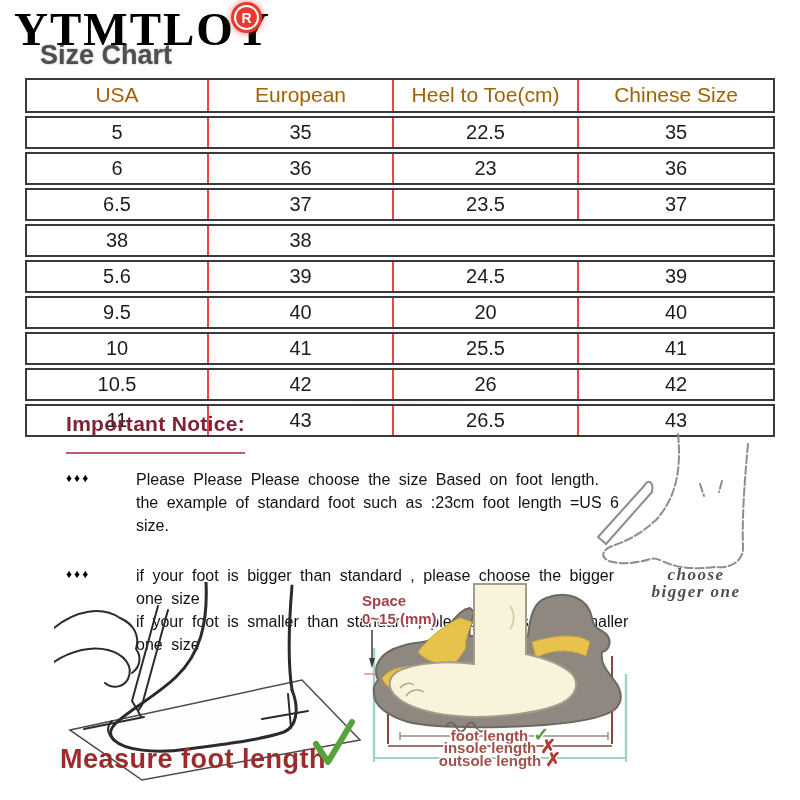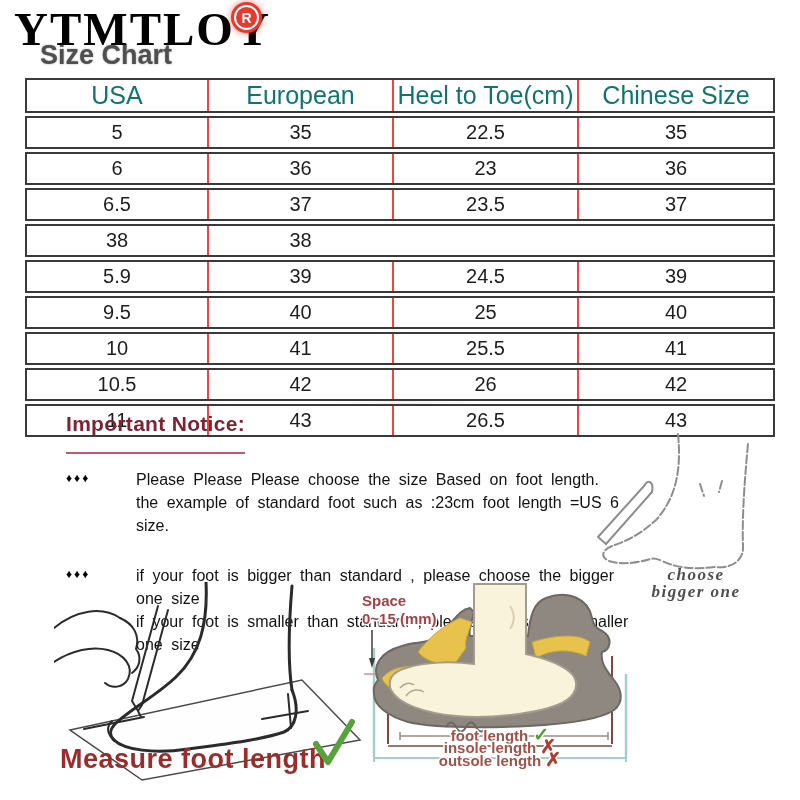--- a/index.html
+++ b/index.html
@@ -33,21 +33,21 @@
   .size-table { position:absolute; left:25px; top:78px; width:750px; z-index:2; }
   .t-row {
     display:grid; grid-template-columns:180px 185px 185px 1fr;
     border:2px solid #3a3a3a; margin-bottom:3px; background:#fff;
   }
   .t-cell {
     text-align:center; font-size:20px; color:#1d1d1d;
     line-height:26px; padding:1px 0 2px; border-left:2px solid #ef4444;
   }
   .t-cell:first-child { border-left:none; }
-  .t-head .t-cell { font-size:25px; line-height:28px; color:#0f766e; }
+  .t-head .t-cell { font-size:21px; line-height:28px; color:#a16207; }
   
   .watermark {
     position:absolute; left:322px; top:392px; width:170px; height:32px;
     background:radial-gradient(ellipse at center, rgba(190,190,190,.30), rgba(255,255,255,0) 70%);
     filter:blur(2px); border-radius:16px; z-index:1;
   }
   
   .notice { position:absolute; left:66px; top:412px; width:565px; z-index:2; }
   .notice-title {
     display:inline-block; font-size:21px; font-weight:bold; color:#7d2334;
@@ -116,29 +116,29 @@
         <div class="t-cell">6.5</div>
         <div class="t-cell">37</div>
         <div class="t-cell">23.5</div>
         <div class="t-cell">37</div>
       </div>
       <div class="t-row">
         <div class="t-cell">38</div>
         <div class="t-cell">38</div>
       </div>
       <div class="t-row">
-        <div class="t-cell">5.9</div>
+        <div class="t-cell">5.6</div>
         <div class="t-cell">39</div>
         <div class="t-cell">24.5</div>
         <div class="t-cell">39</div>
       </div>
       <div class="t-row">
         <div class="t-cell">9.5</div>
         <div class="t-cell">40</div>
-        <div class="t-cell">25</div>
+        <div class="t-cell">20</div>
         <div class="t-cell">40</div>
       </div>
       <div class="t-row">
         <div class="t-cell">10</div>
         <div class="t-cell">41</div>
         <div class="t-cell">25.5</div>
         <div class="t-cell">41</div>
       </div>
       <div class="t-row">
         <div class="t-cell">10.5</div>

